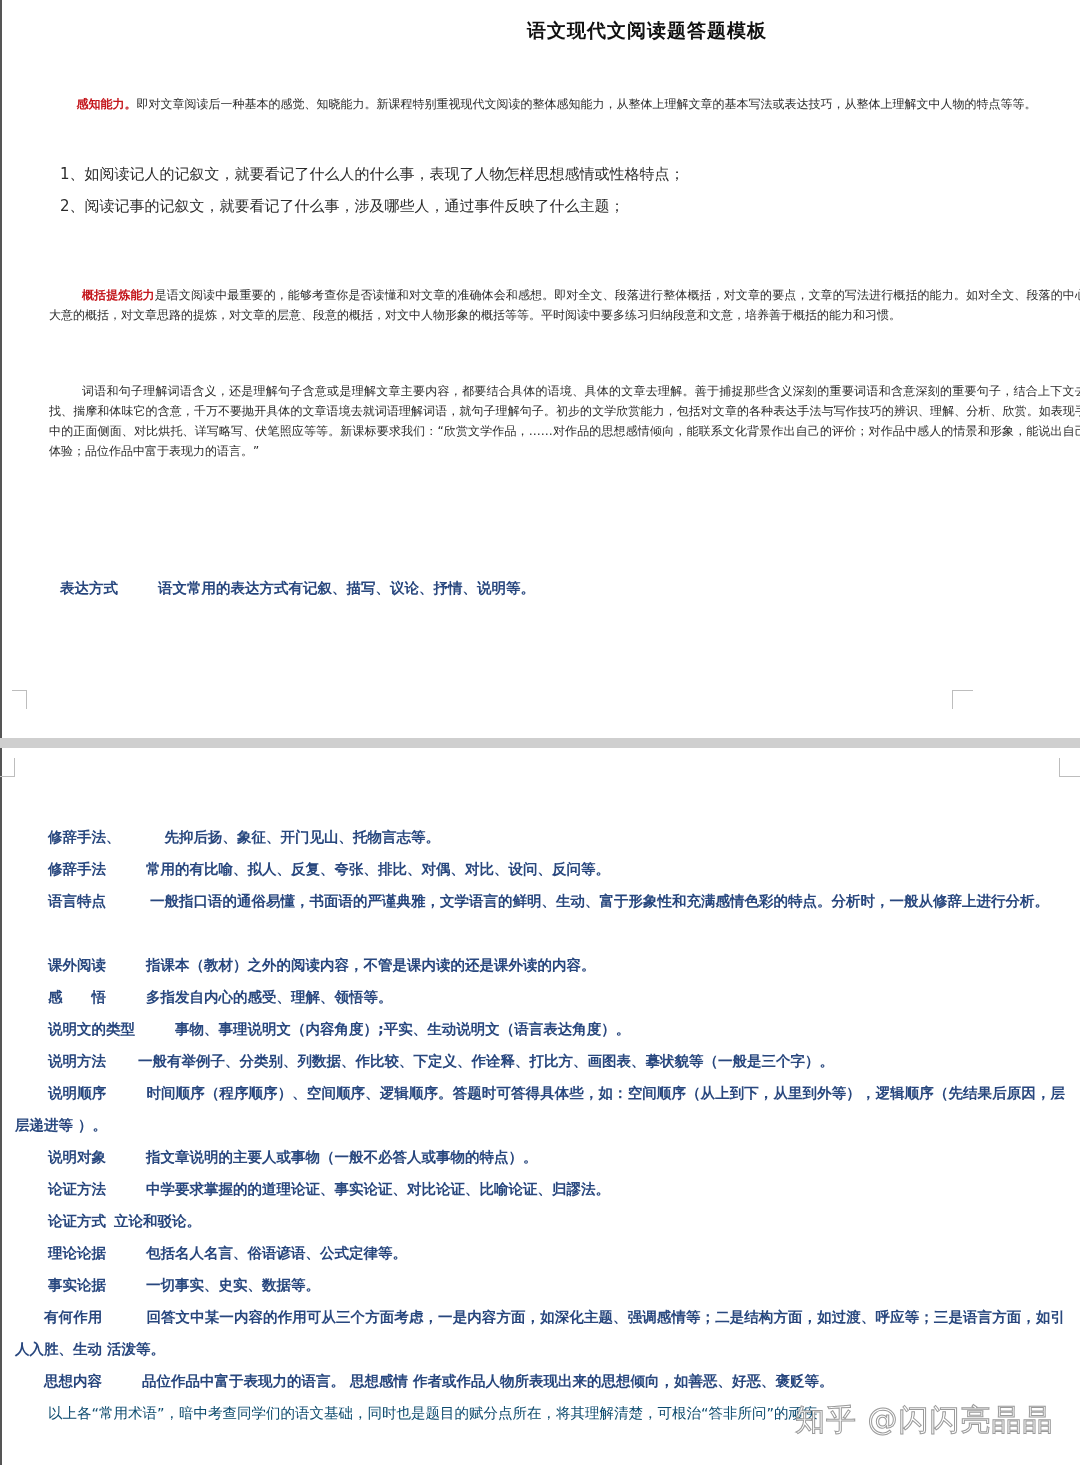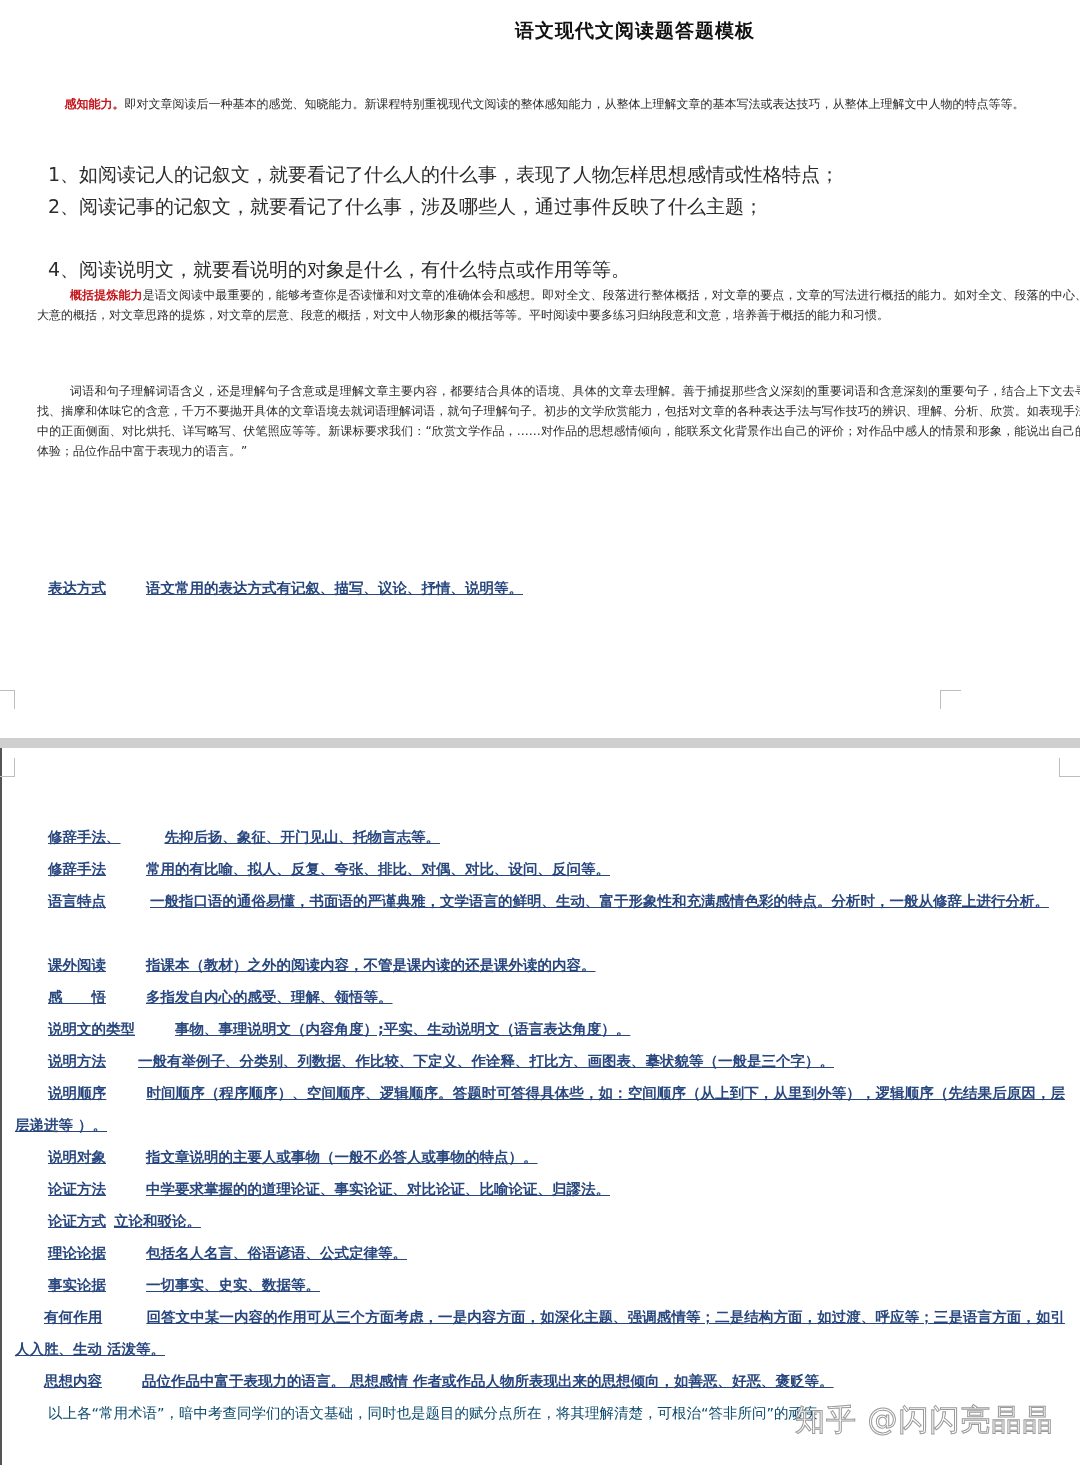--- a/index.html
+++ b/index.html
@@ -3,46 +3,46 @@
 <meta charset="utf-8">
 <style>
   html, body { margin: 0; padding: 0; }
   body {
     width: 1080px; height: 1465px; position: relative; overflow: hidden;
     background: #ffffff;
     font-family: "DejaVu Sans", "Liberation Sans", sans-serif;
     color: #262626;
   }
   .left-rule { position: absolute; left: 0; top: 0; width: 2px; height: 1465px; background: #555; }
-  .page { position: absolute; left: 0; width: 961px; background: #fff; }
+  .page { position: absolute; left: 12px; width: 961px; background: #fff; }
   .page1 { top: 0; height: 738px; }
   .page-gap { position: absolute; left: 0; top: 738px; width: 1080px; height: 10px; background: #cfcfcf; }
   .corner { position: absolute; width: 14px; height: 18px; border-color: #bdbdbd; border-style: solid; border-width: 0; }
   .c-bl { left: 0; top: 690px; border-right-width: 1px; border-top-width: 1px; }
   .c-br { right: 0; top: 690px; border-left-width: 1px; border-top-width: 1px; width: 20px; }
   .c-tl { left: 0; top: 758px; border-right-width: 1px; border-bottom-width: 1px; }
   .c-tr { right: 0; top: 758px; border-left-width: 1px; border-bottom-width: 1px; width: 20px; }
 
   .title {
     position: absolute; top: 18px; left: 0; width: 1270px; text-align: center;
     font-size: 19px; font-weight: bold; color: #111; letter-spacing: 1px;
   }
   .para {
     position: absolute; left: 15px; width: 1050px;
     font-size: 12px; line-height: 20px; color: #2b2b2b;
     text-align: justify; text-indent: 2.3em; margin-left: 22px;
   }
   .red { color: #c4161c; font-weight: bold; }
   .line {
-    position: absolute; left: 48px; font-size: 19px; line-height: 32px; color: #2b2b2b; white-space: nowrap;
+    position: absolute; left: 48px; font-size: 15px; line-height: 32px; color: #2b2b2b; white-space: nowrap;
   }
   .term-row {
     position: absolute; left: 15px; width: 1050px;
     font-size: 14.5px; line-height: 32px; color: #28477e; font-weight: bold;
-    text-indent: 33px; text-align: justify; text-decoration: underline;
+    text-indent: 33px; text-align: justify;
   }
   .term { display: inline; }
   .gap { display: inline-block; width: 40px; text-indent: 0; }
   .gap-s { display: inline-block; width: 8px; }
   .plain-row {
     position: absolute; left: 48px; font-size: 14.5px; line-height: 32px; color: #0c4a6e; white-space: nowrap;
   }
   .watermark {
     position: absolute; left: 795px; top: 1400px; font-size: 30px; color: rgba(255,255,255,0.85);
     -webkit-text-stroke: 1px #9a9a9a; letter-spacing: 1px; white-space: nowrap;
@@ -53,21 +53,20 @@
 
 <div class="left-rule"></div>
 
 <div class="page page1">
   <div class="title">语文现代文阅读题答题模板</div>
 
   <div class="para" style="top:94px;"><span class="red">感知能力。</span><span>即对文章阅读后一种基本的感觉、知晓能力。新课程特别重视现代文阅读的整体感知能力，从整体上理解文章的基本写法或表达技巧，从整体上理解文中人物的特点等等。</span></div>
 
   <div class="line" style="top:158px;">1、如阅读记人的记叙文，就要看记了什么人的什么事，表现了人物怎样思想感情或性格特点；</div>
   <div class="line" style="top:190px;">2、阅读记事的记叙文，就要看记了什么事，涉及哪些人，通过事件反映了什么主题；</div>
-  <div class="line" style="top:253px;">4、阅读说明文，就要看说明的对象是什么，有什么特点或作用等等。</div>
 
   <div class="para" style="top:381px; text-indent:33px;">词语和句子理解词语含义，还是理解句子含意或是理解文章主要内容，都要结合具体的语境、具体的文章去理解。善于捕捉那些含义深刻的重要词语和含意深刻的重要句子，结合上下文去寻找、揣摩和体味它的含意，千万不要抛开具体的文章语境去就词语理解词语，就句子理解句子。初步的文学欣赏能力，包括对文章的各种表达手法与写作技巧的辨识、理解、分析、欣赏。如表现手法中的正面侧面、对比烘托、详写略写、伏笔照应等等。新课标要求我们：“欣赏文学作品，……对作品的思想感情倾向，能联系文化背景作出自己的评价；对作品中感人的情景和形象，能说出自己的体验；品位作品中富于表现力的语言。”</div>
 
   <div class="para" style="top:285px; text-indent:33px;"><span class="red">概括提炼能力</span><span>是语文阅读中最重要的，能够考查你是否读懂和对文章的准确体会和感想。即对全文、段落进行整体概括，对文章的要点，文章的写法进行概括的能力。如对全文、段落的中心、大意的概括，对文章思路的提炼，对文章的层意、段意的概括，对文中人物形象的概括等等。平时阅读中要多练习归纳段意和文意，培养善于概括的能力和习惯。</span></div>
 
   <div class="term-row" style="top:572px;"><span class="term">表达方式</span><span class="gap"></span><span>语文常用的表达方式有记叙、描写、议论、抒情、说明等。</span></div>
 
   <div class="corner c-bl"></div>
   <div class="corner c-br"></div>
 </div>

